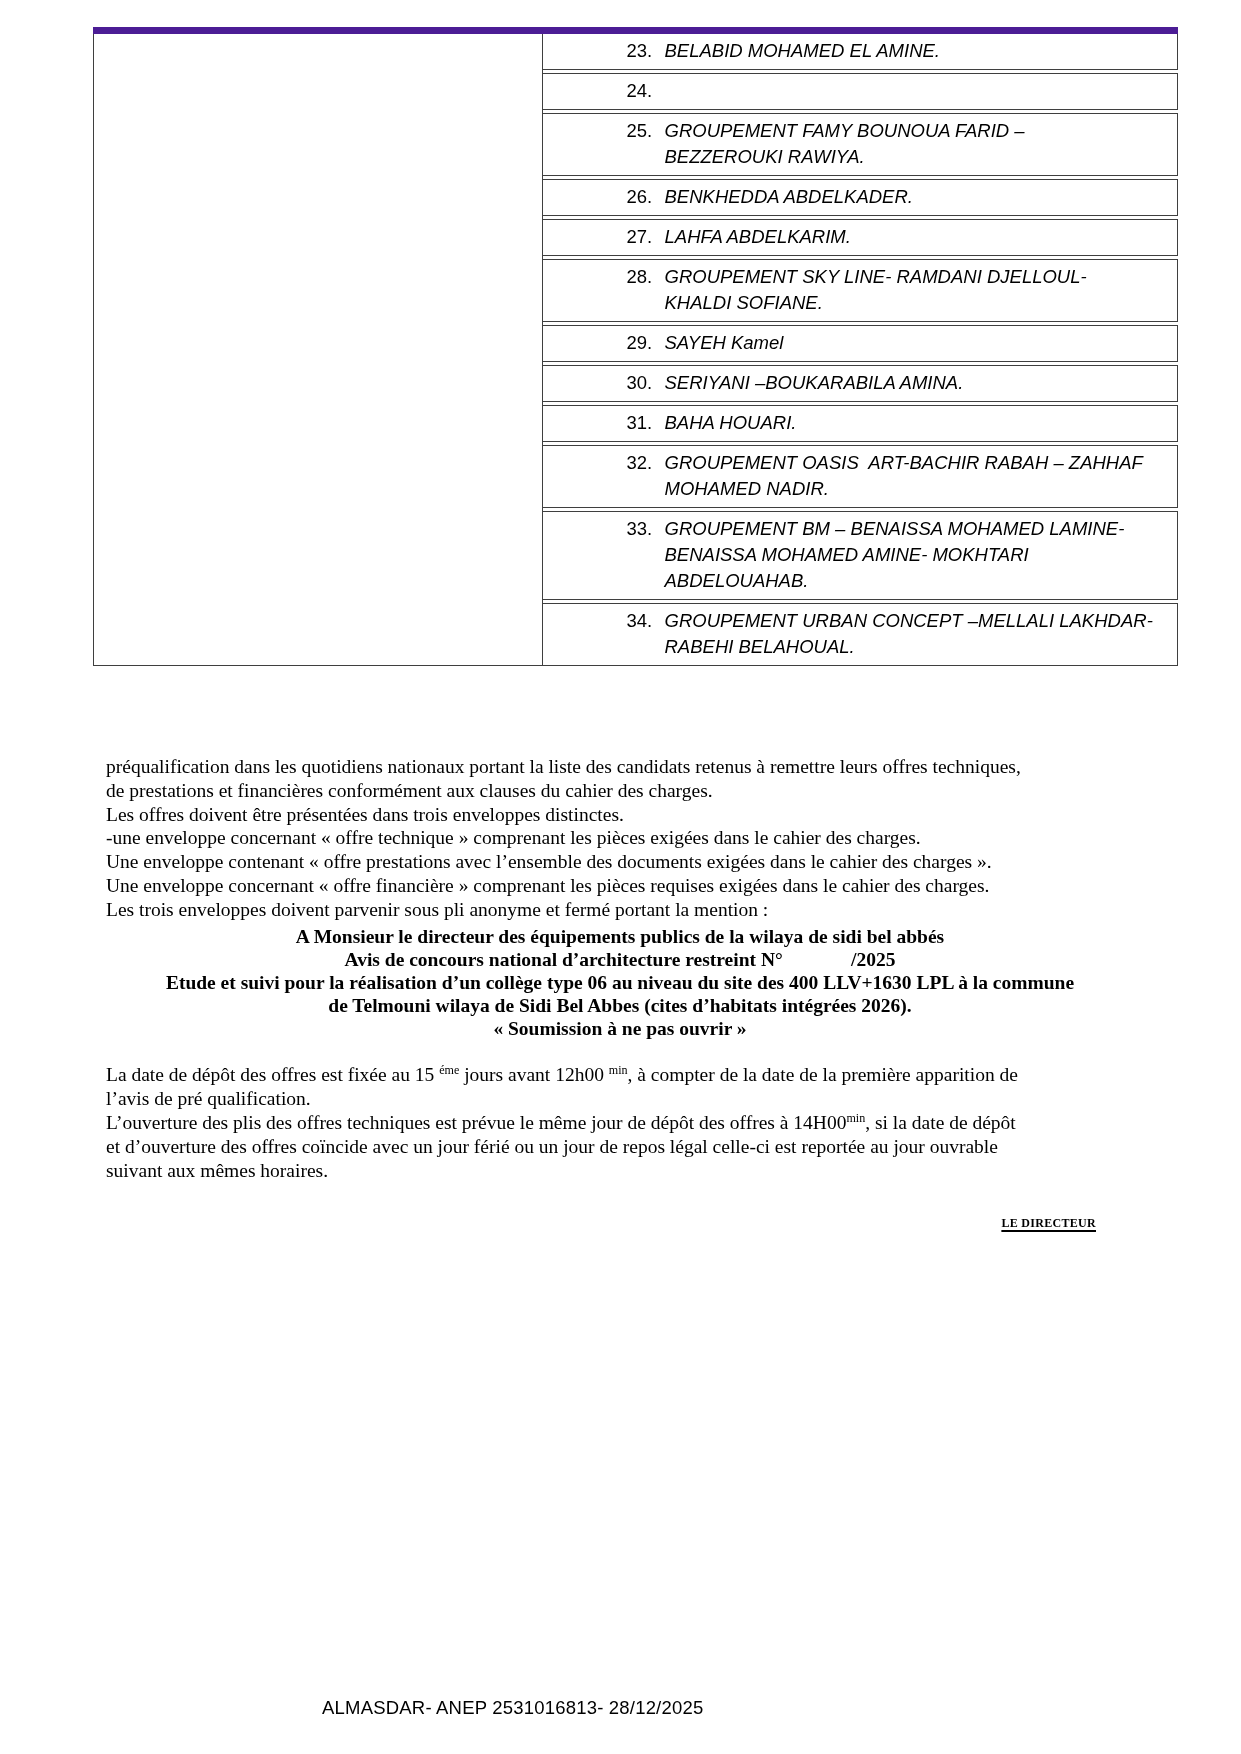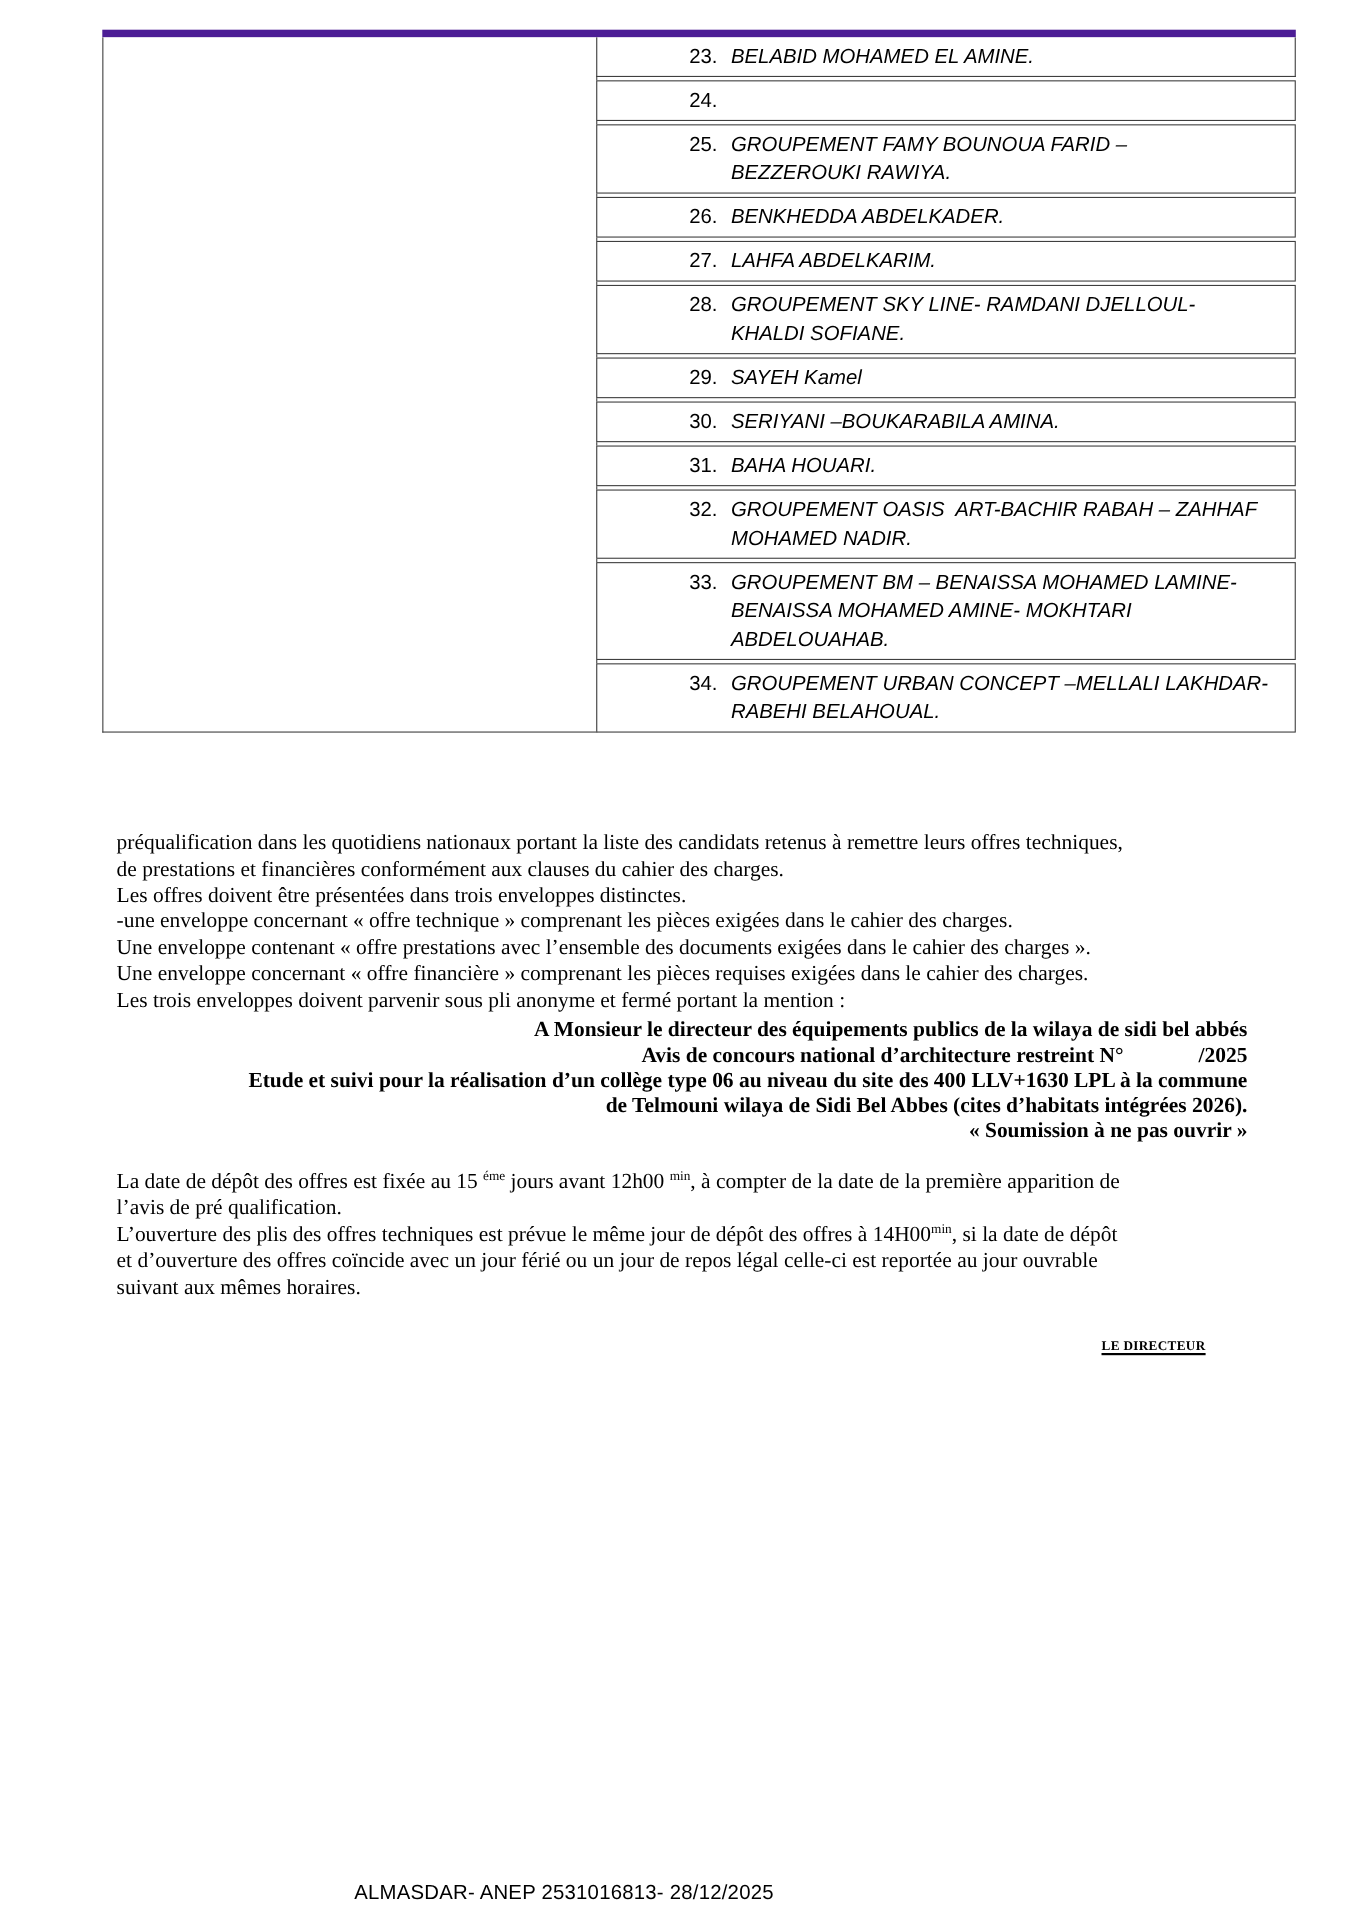--- a/index.html
+++ b/index.html
@@ -39,40 +39,40 @@
   .cand-lines { flex:1; min-width:0;font-style:italic; }
   .cand-line { white-space:pre-wrap; }
 
   
   .body-text {
     position:absolute; left:106px; top:755px; width:1028px;
     font-size:19.5px; line-height:23.8px;
   }
   .serif-line { white-space:pre; }
   .mention {
-    margin-top:3px; text-align:right; font-weight:700; line-height:23.2px;
+    margin-top:3px; text-align:center; font-weight:700; line-height:23.2px;
   }
   .m-line { white-space:pre; }
   .depot { margin-top:22px; line-height:24px; }
   .depot sup { font-size:0.62em; vertical-align:super; line-height:0; }
   .depot .serif-line { white-space:pre; }
   .signature {
     margin-top:29px; text-align:right; padding-right:38px;
     font-weight:700; font-size:12px;
     text-decoration:underline;
     text-decoration-thickness:2px;
     text-underline-offset:3px;
     letter-spacing:0.3px;
   }
 
   
   .page-footer {
     position:absolute; left:322px; top:1697px;
     font-family:"Liberation Sans", sans-serif;
-    font-size:18.5px; letter-spacing:0.2px;margin-top:12px;
+    font-size:18.5px; letter-spacing:0.2px;
   }
 </style>
 </head>
 <body>
 
 <div>
 
   <div class="cand-table">
     <div class="left-cell"></div>
     <div class="right-col">

